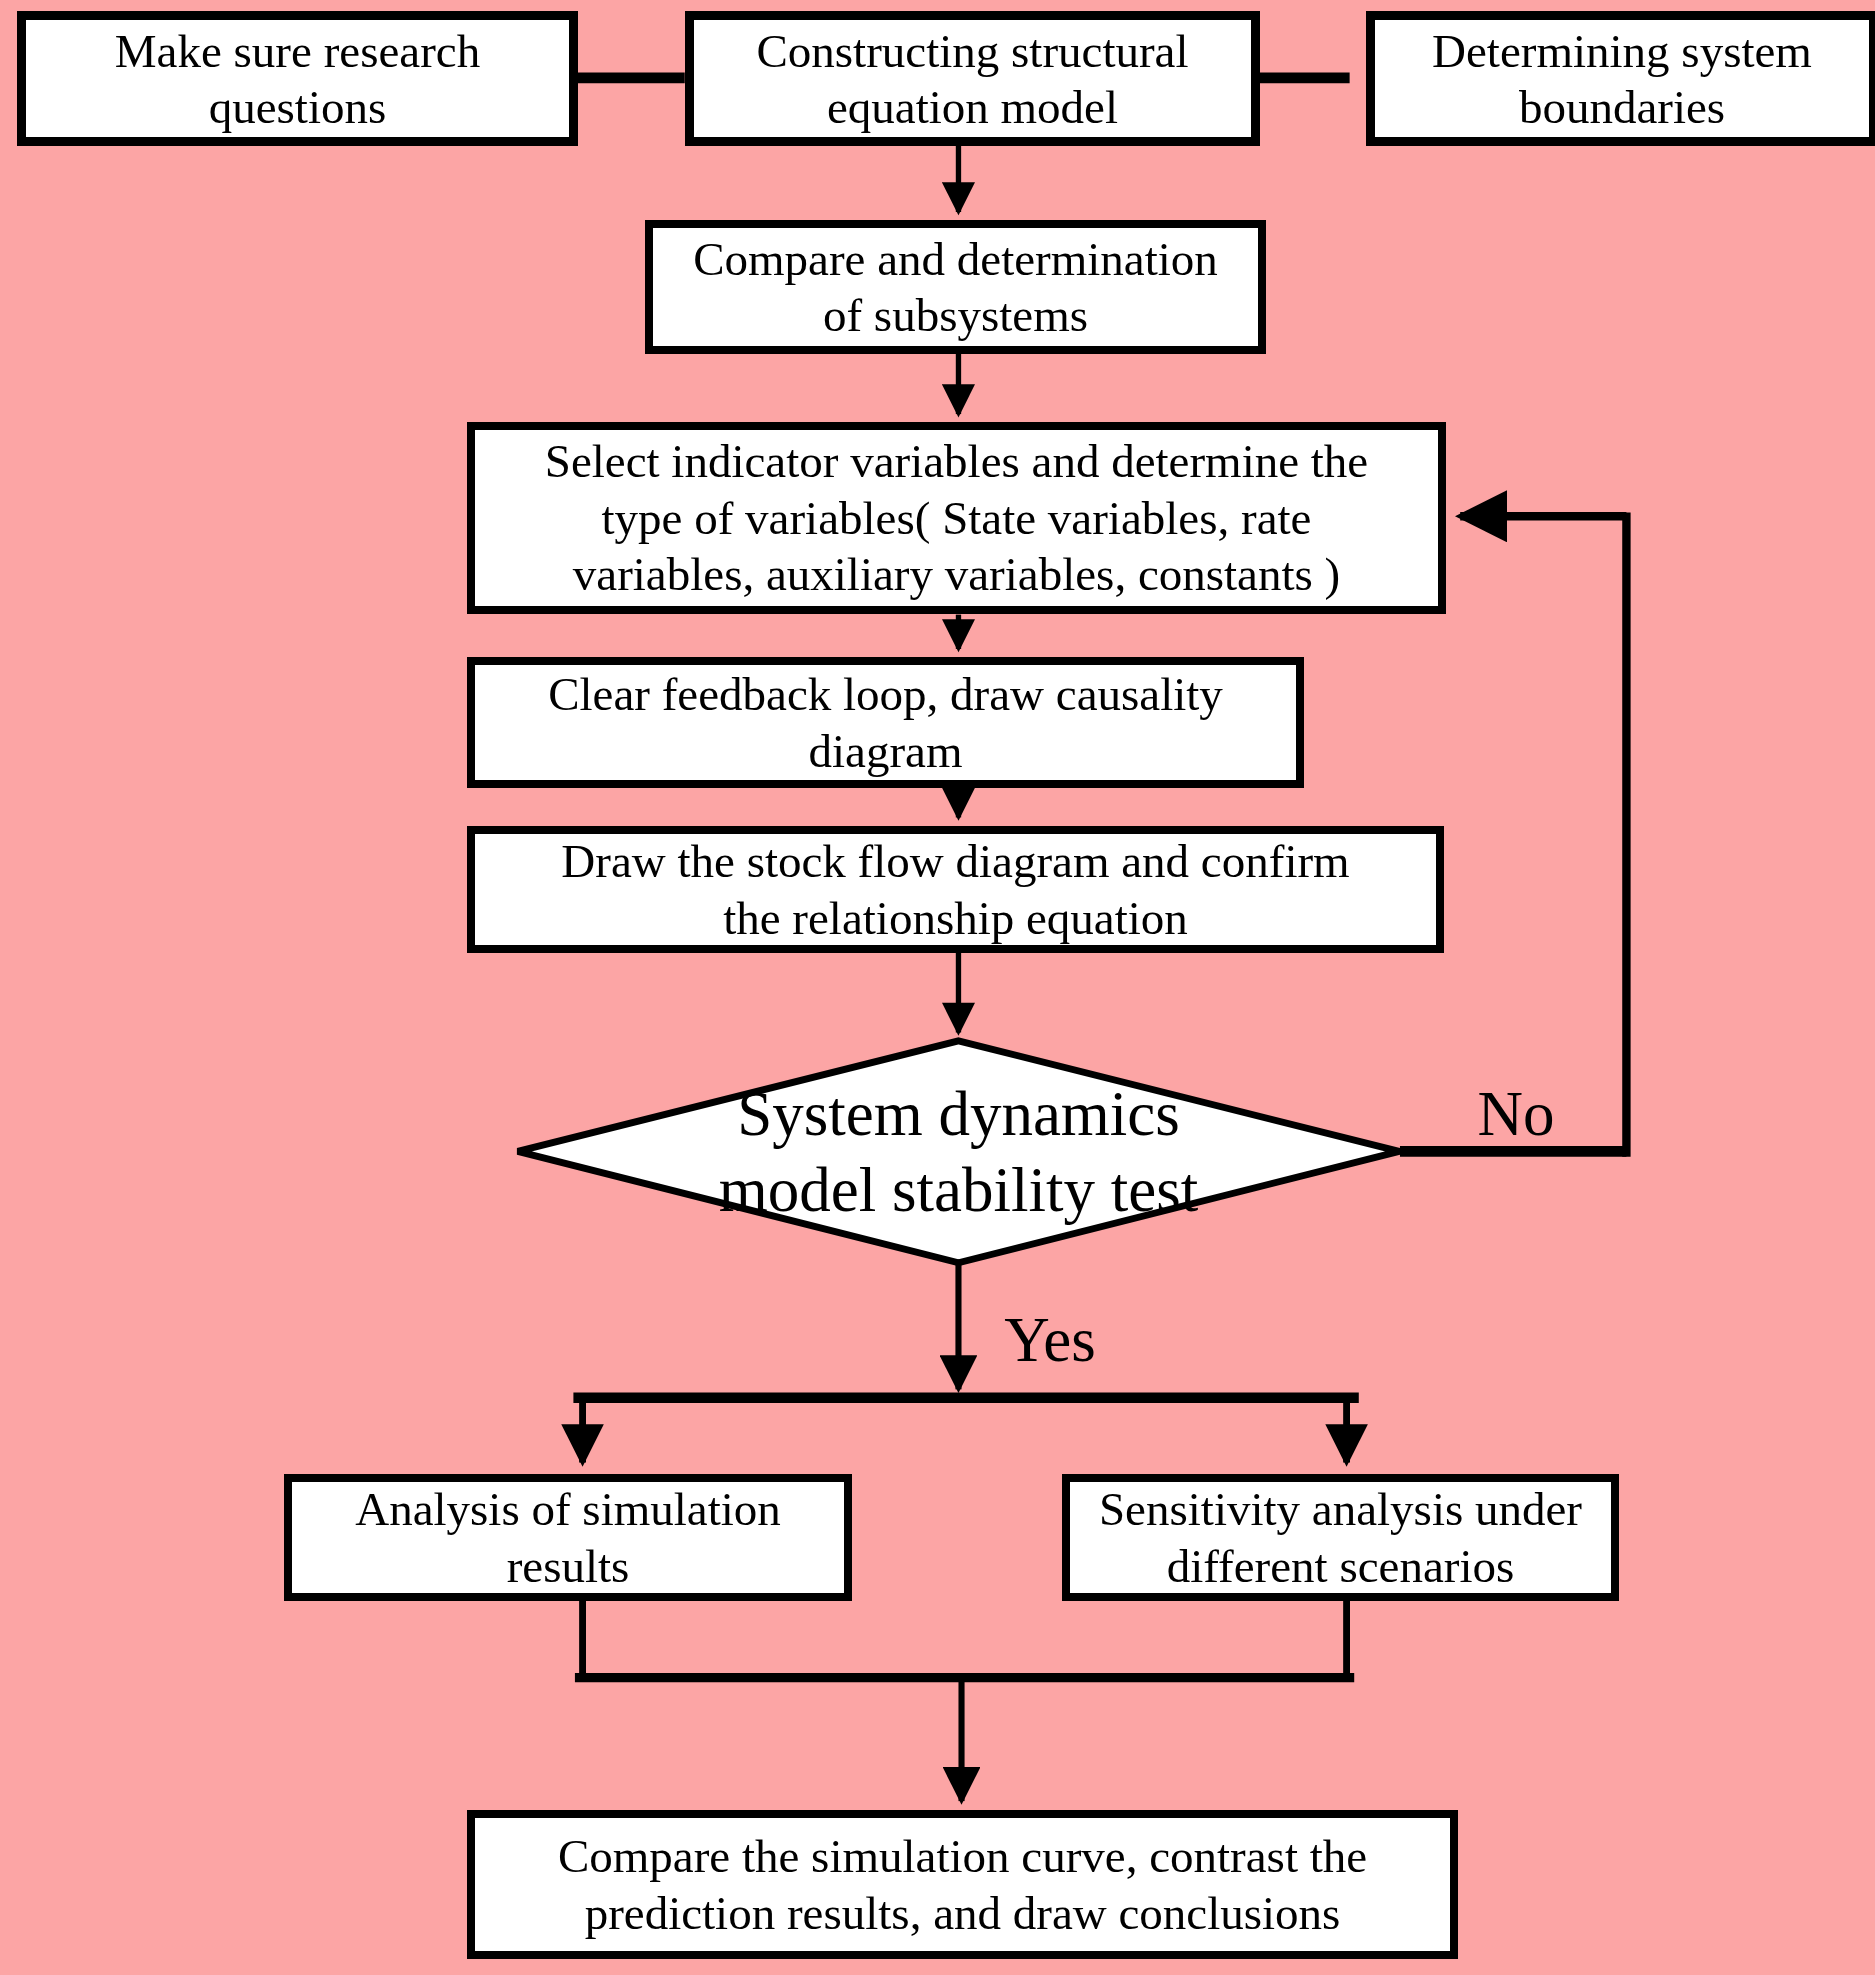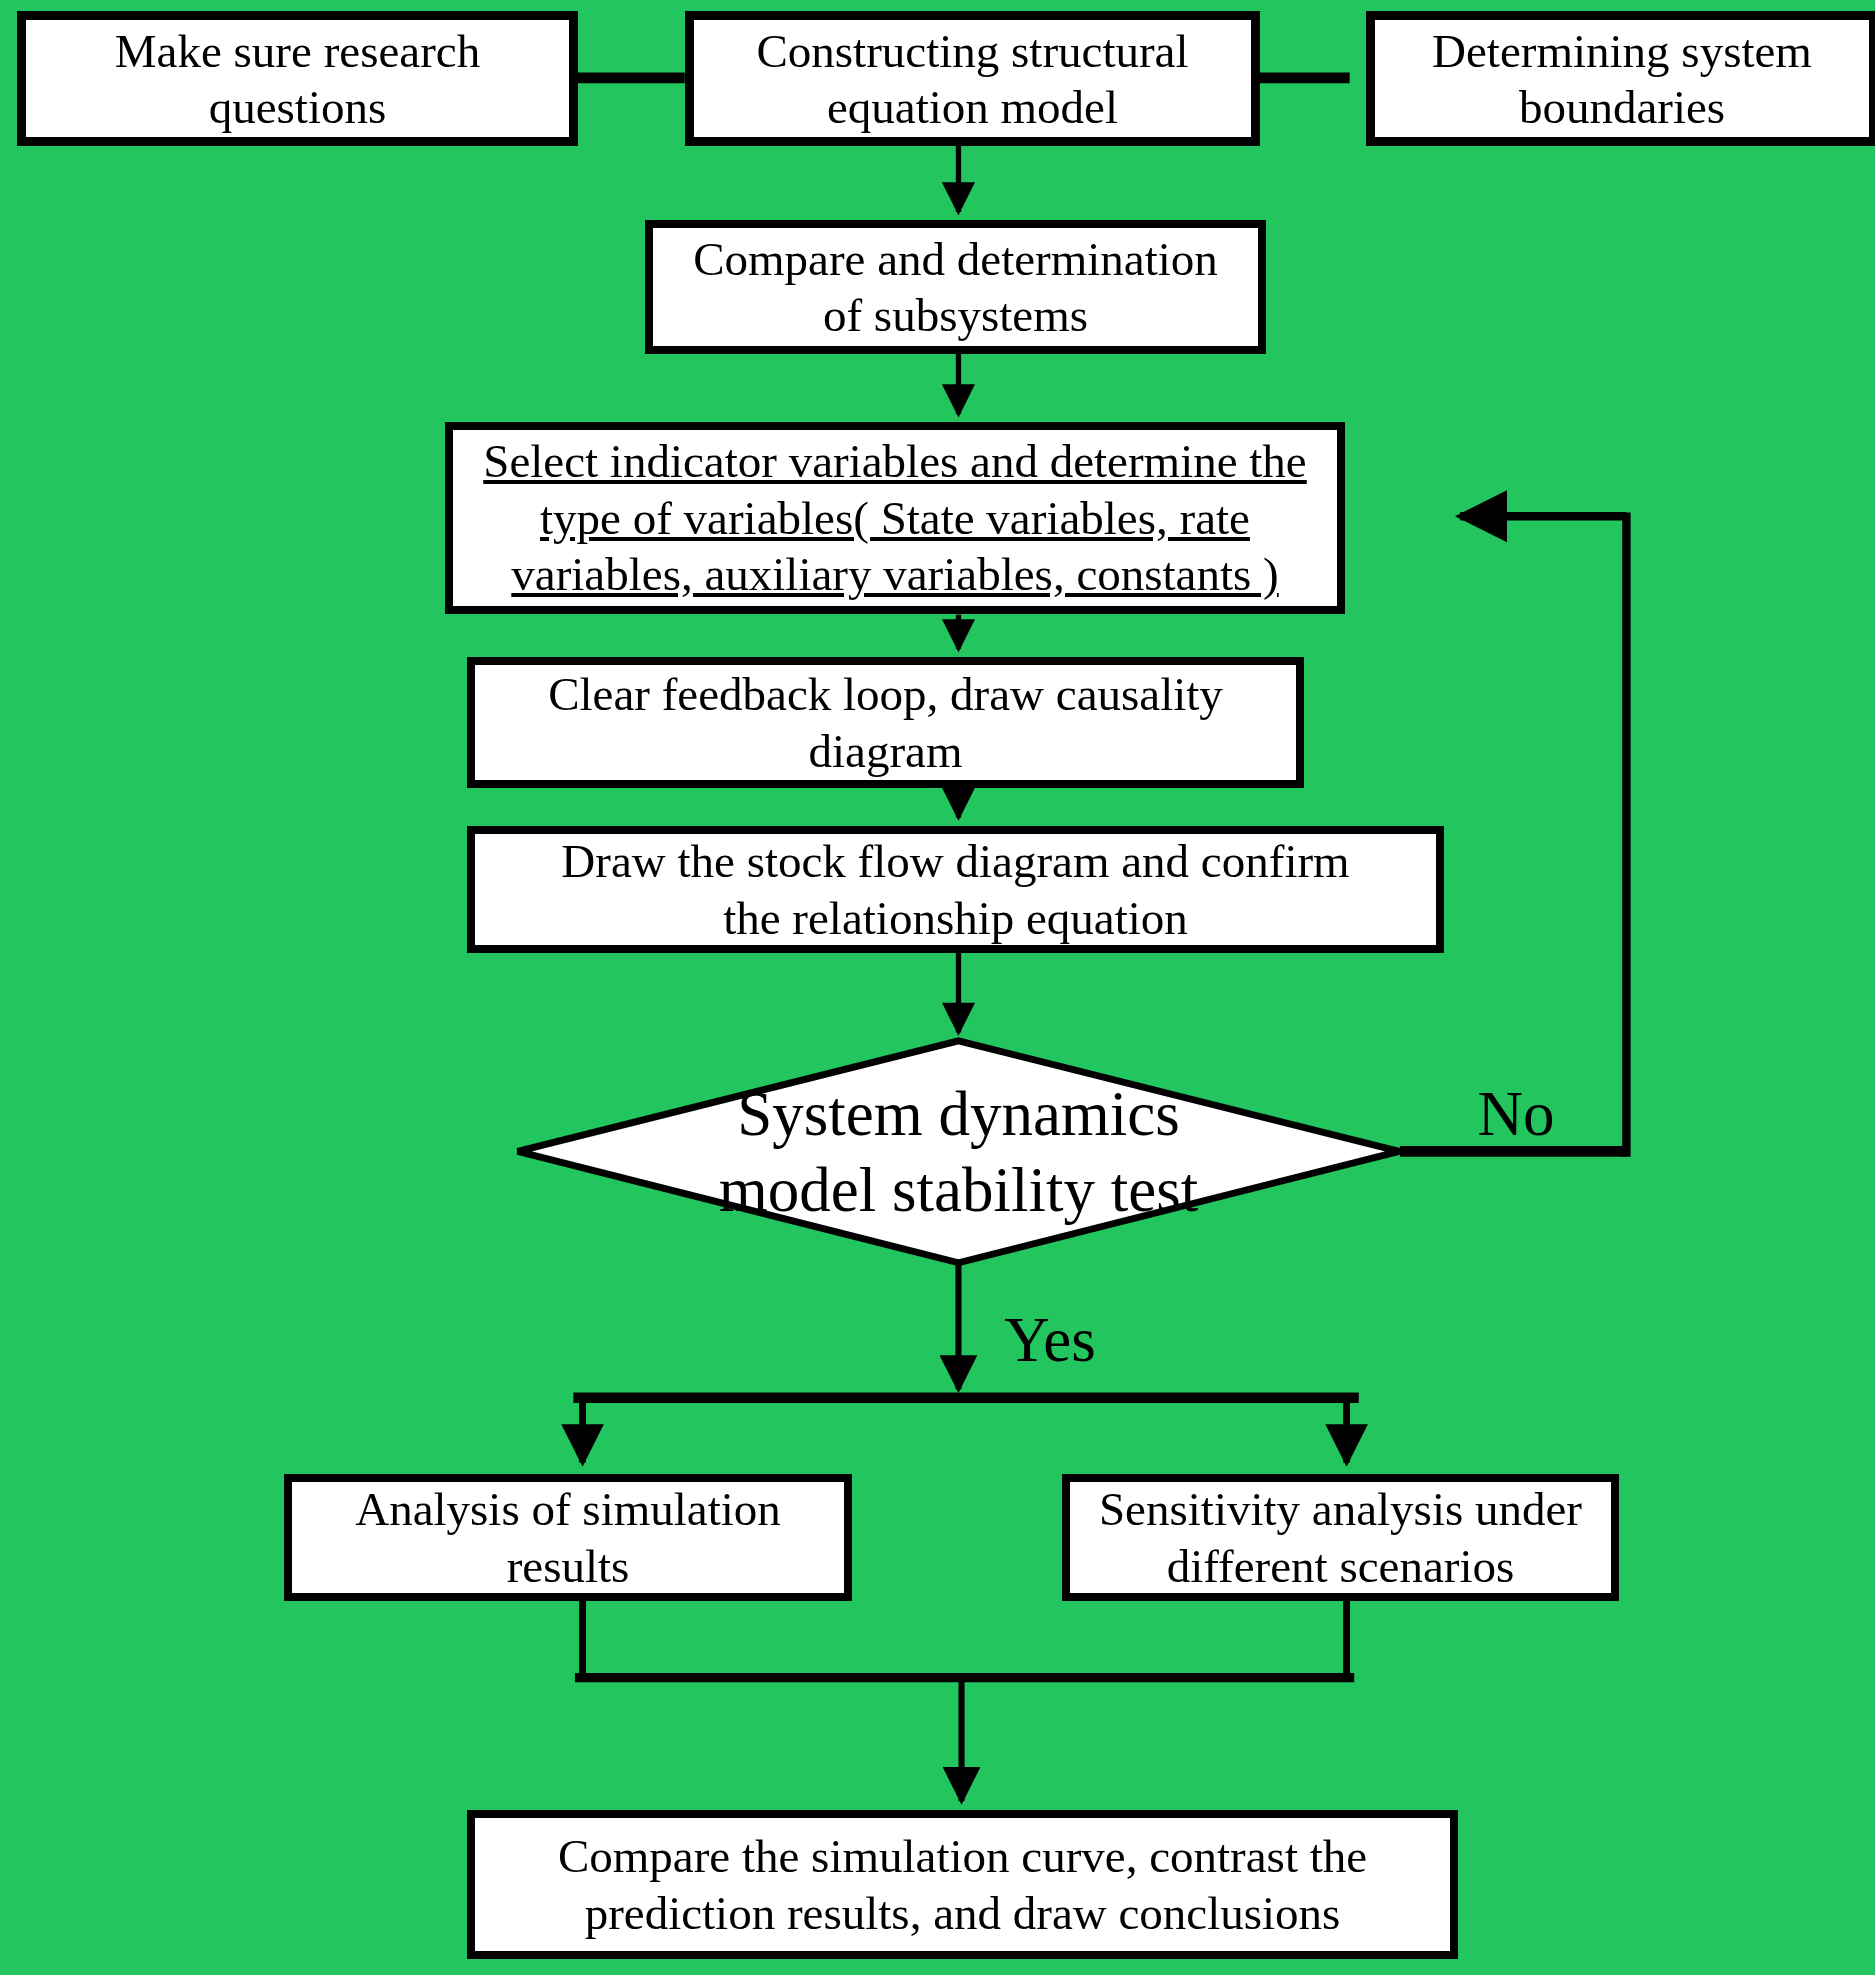--- a/index.html
+++ b/index.html
@@ -1,20 +1,20 @@
 <!DOCTYPE html>
 <html style="font-size:12.2px"><head>
 <meta charset="utf-8">
 <style>
   html, body { margin: 0; padding: 0; background: #ffffff; }
   #canvas {
     position: relative;
     width: 1875px;
     height: 1975px;
-    background: #22c55e;
+    background: #fca5a5;
     font-family: "Liberation Serif", "DejaVu Serif", serif;
     color: #000;
   }
   #wires { position: absolute; left: 0; top: 0; z-index: 1; }
   .node {
     position: absolute;
     box-sizing: border-box;
     background: #ffffff;
     border: 8.4px solid #000000;
     display: flex;
@@ -95,21 +95,21 @@
   <div class="node toprow" style="left:1350px; top:11.4px; width:512px; height:135px;margin-left:16px;">
     <span>Determining system
 boundaries</span>
   </div>
 
   <div class="node" style="left:645px; top:220px; width:621px; height:134px;">
     <span>Compare and determination
 of subsystems</span>
   </div>
 
-  <div class="node" style="left:445px; top:422px; width:900px; height:192px;text-decoration:underline;">
+  <div class="node" style="left:467px; top:422px; width:979px; height:192px;">
     <span>Select indicator variables and determine the
 type of variables( State variables, rate
 variables, auxiliary variables, constants )</span>
   </div>
 
   <div class="node" style="left:467px; top:657px; width:837px; height:131px;">
     <span>Clear feedback loop, draw causality diagram</span>
   </div>
 
   <div class="node" style="left:467px; top:826px; width:977px; height:127px;">

